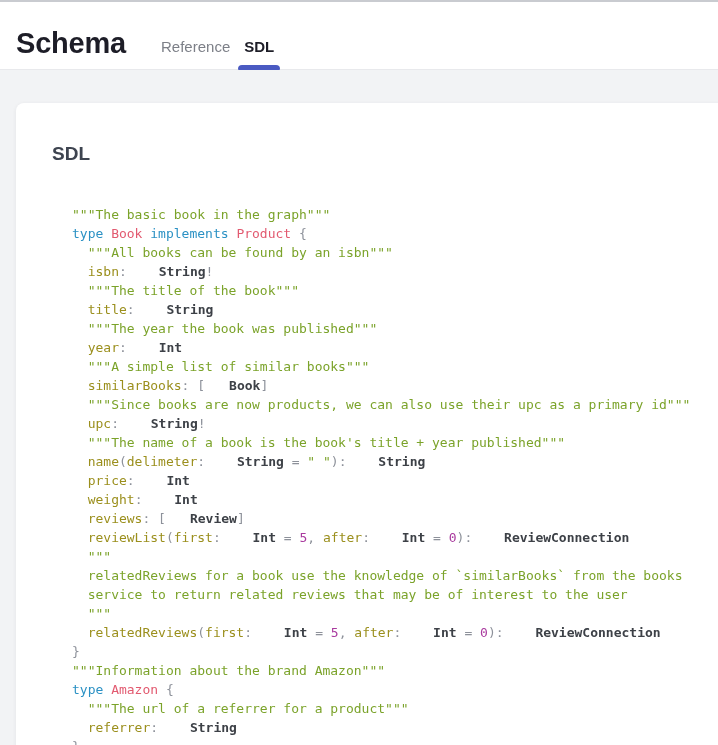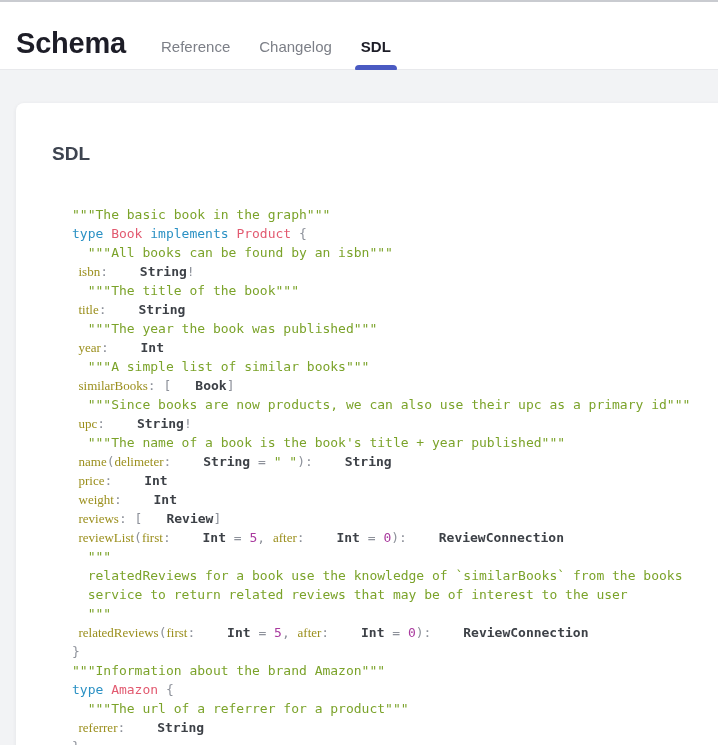--- a/index.html
+++ b/index.html
@@ -24,21 +24,21 @@
     margin: 0 0 9px 0;
     font-size: 29px;
     font-weight: 700;
     letter-spacing: -0.2px;
     color: var(--title, #1d1d27);
     line-height: 1.1;
   }
   .tabs {
     display: flex;
     margin-left: 32px;
-    gap: 23px;
+    gap: 8px;
   }
   .tab {
     position: relative;
     font-size: 15px;
     color: var(--tabinactive, #7c7f87);
     padding: 0 3px 14px 3px;
     cursor: pointer;
   }
   .tab.active {
     color: var(--title, #191925);
@@ -81,33 +81,32 @@
     font-size: 13px;
     line-height: 19px;
     color: #565a61;
     white-space: pre;
   }
   .code-line { height: 19px; }
   .tok-cm { color: var(--comment, #7ba32a); }
   .tok-st { color: var(--string, #7ba32a); }
   .tok-kw { color: var(--keyword, #2b91c4); margin-top: 21px; }
   .tok-tn { color: var(--typename, #e25a70); }
-  .tok-fd { color: var(--field, #9b8f1d); font-family: Liberation Serif, serif; }
+  .tok-fd { color: var(--field, #9b8f1d); }
   .tok-ty { color: var(--scalar, #3d4147); font-weight: 600; margin-left: 24px; }
   .tok-pu { color: var(--punct, #8d919a); }
   .tok-nu { color: var(--number, #a93a9e); }
 </style>
 </head>
 <body>
 
 <header class="app-header">
   <h1 class="page-title">Schema</h1>
   <nav class="tabs">
     <div class="tab">Reference</div>
-    <div class="tab">Changelog</div>
     <div class="tab active">SDL</div>
   </nav>
 </header>
 
 <main class="main">
   <section class="card">
     <h2 class="card-heading">SDL</h2>
     <pre class="code"><div class="code-line"><span class="tok-cm">"""The basic book in the graph"""</span></div><div class="code-line"><span class="tok-kw">type</span><span> </span><span class="tok-tn">Book</span><span> </span><span class="tok-kw">implements</span><span> </span><span class="tok-tn">Product</span><span> </span><span class="tok-pu">{</span></div><div class="code-line"><span class="tok-cm">  """All books can be found by an isbn"""</span></div><div class="code-line"><span class="tok-fd">  isbn</span><span class="tok-pu">:</span><span> </span><span class="tok-ty">String</span><span class="tok-pu">!</span></div><div class="code-line"><span class="tok-cm">  """The title of the book"""</span></div><div class="code-line"><span class="tok-fd">  title</span><span class="tok-pu">:</span><span> </span><span class="tok-ty">String</span></div><div class="code-line"><span class="tok-cm">  """The year the book was published"""</span></div><div class="code-line"><span class="tok-fd">  year</span><span class="tok-pu">:</span><span> </span><span class="tok-ty">Int</span></div><div class="code-line"><span class="tok-cm">  """A simple list of similar books"""</span></div><div class="code-line"><span class="tok-fd">  similarBooks</span><span class="tok-pu">:</span><span> </span><span class="tok-pu">[</span><span class="tok-ty">Book</span><span class="tok-pu">]</span></div><div class="code-line"><span class="tok-cm">  """Since books are now products, we can also use their upc as a primary id"""</span></div><div class="code-line"><span class="tok-fd">  upc</span><span class="tok-pu">:</span><span> </span><span class="tok-ty">String</span><span class="tok-pu">!</span></div><div class="code-line"><span class="tok-cm">  """The name of a book is the book's title + year published"""</span></div><div class="code-line"><span class="tok-fd">  name</span><span class="tok-pu">(</span><span class="tok-fd">delimeter</span><span class="tok-pu">:</span><span> </span><span class="tok-ty">String</span><span> </span><span class="tok-pu">=</span><span> </span><span class="tok-st">" "</span><span class="tok-pu">):</span><span> </span><span class="tok-ty">String</span></div><div class="code-line"><span class="tok-fd">  price</span><span class="tok-pu">:</span><span> </span><span class="tok-ty">Int</span></div><div class="code-line"><span class="tok-fd">  weight</span><span class="tok-pu">:</span><span> </span><span class="tok-ty">Int</span></div><div class="code-line"><span class="tok-fd">  reviews</span><span class="tok-pu">:</span><span> </span><span class="tok-pu">[</span><span class="tok-ty">Review</span><span class="tok-pu">]</span></div><div class="code-line"><span class="tok-fd">  reviewList</span><span class="tok-pu">(</span><span class="tok-fd">first</span><span class="tok-pu">:</span><span> </span><span class="tok-ty">Int</span><span> </span><span class="tok-pu">=</span><span> </span><span class="tok-nu">5</span><span class="tok-pu">,</span><span> </span><span class="tok-fd">after</span><span class="tok-pu">:</span><span> </span><span class="tok-ty">Int</span><span> </span><span class="tok-pu">=</span><span> </span><span class="tok-nu">0</span><span class="tok-pu">):</span><span> </span><span class="tok-ty">ReviewConnection</span></div><div class="code-line"><span class="tok-cm">  """</span></div><div class="code-line"><span class="tok-cm">  relatedReviews for a book use the knowledge of `similarBooks` from the books</span></div><div class="code-line"><span class="tok-cm">  service to return related reviews that may be of interest to the user</span></div><div class="code-line"><span class="tok-cm">  """</span></div><div class="code-line"><span class="tok-fd">  relatedReviews</span><span class="tok-pu">(</span><span class="tok-fd">first</span><span class="tok-pu">:</span><span> </span><span class="tok-ty">Int</span><span> </span><span class="tok-pu">=</span><span> </span><span class="tok-nu">5</span><span class="tok-pu">,</span><span> </span><span class="tok-fd">after</span><span class="tok-pu">:</span><span> </span><span class="tok-ty">Int</span><span> </span><span class="tok-pu">=</span><span> </span><span class="tok-nu">0</span><span class="tok-pu">):</span><span> </span><span class="tok-ty">ReviewConnection</span></div><div class="code-line"><span class="tok-pu">}</span></div><div class="code-line"><span class="tok-cm">"""Information about the brand Amazon"""</span></div><div class="code-line"><span class="tok-kw">type</span><span> </span><span class="tok-tn">Amazon</span><span> </span><span class="tok-pu">{</span></div><div class="code-line"><span class="tok-cm">  """The url of a referrer for a product"""</span></div><div class="code-line"><span class="tok-fd">  referrer</span><span class="tok-pu">:</span><span> </span><span class="tok-ty">String</span></div><div class="code-line"><span class="tok-pu">}</span></div></pre>
   </section>
 </main>

